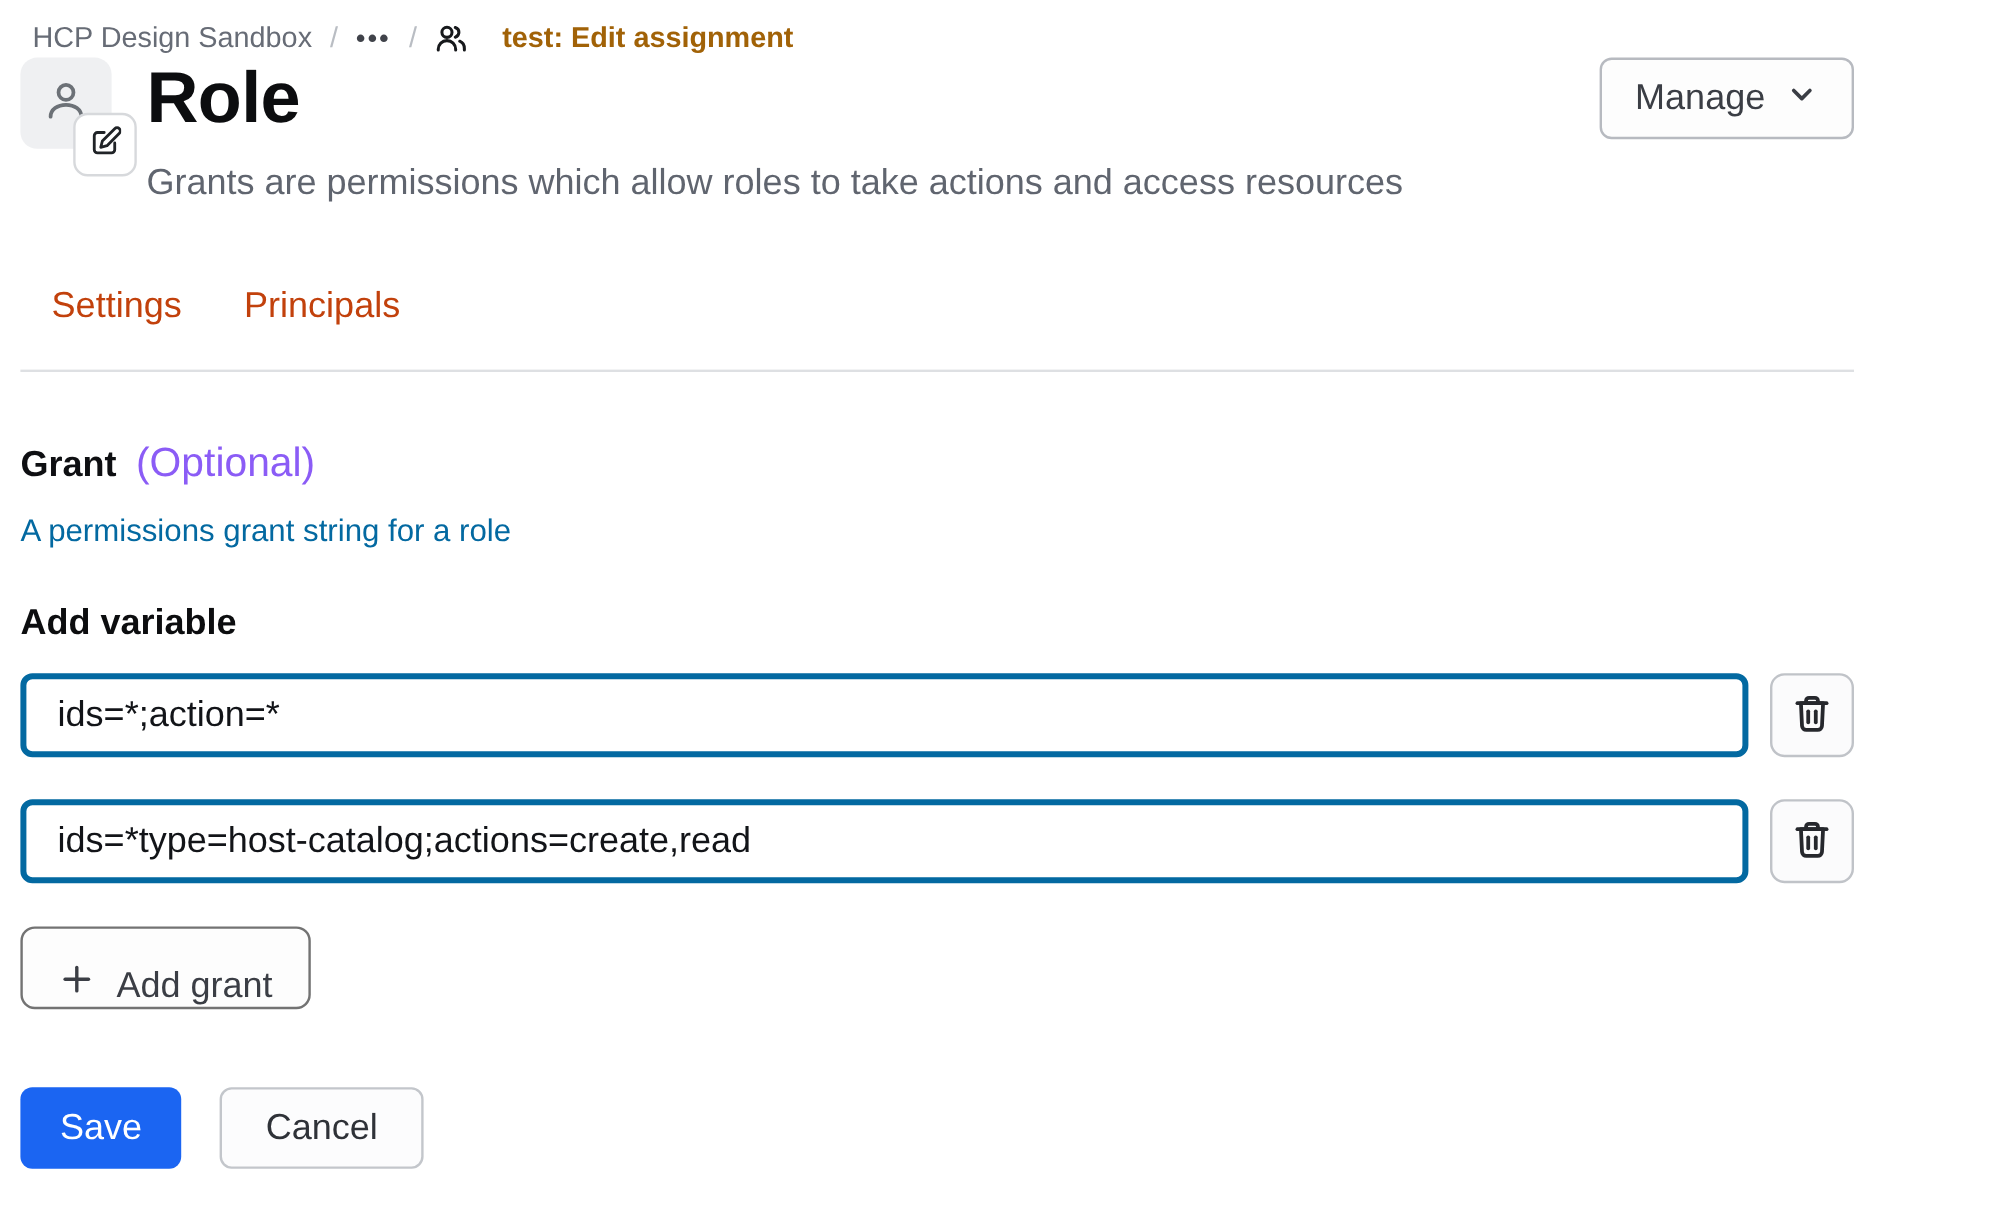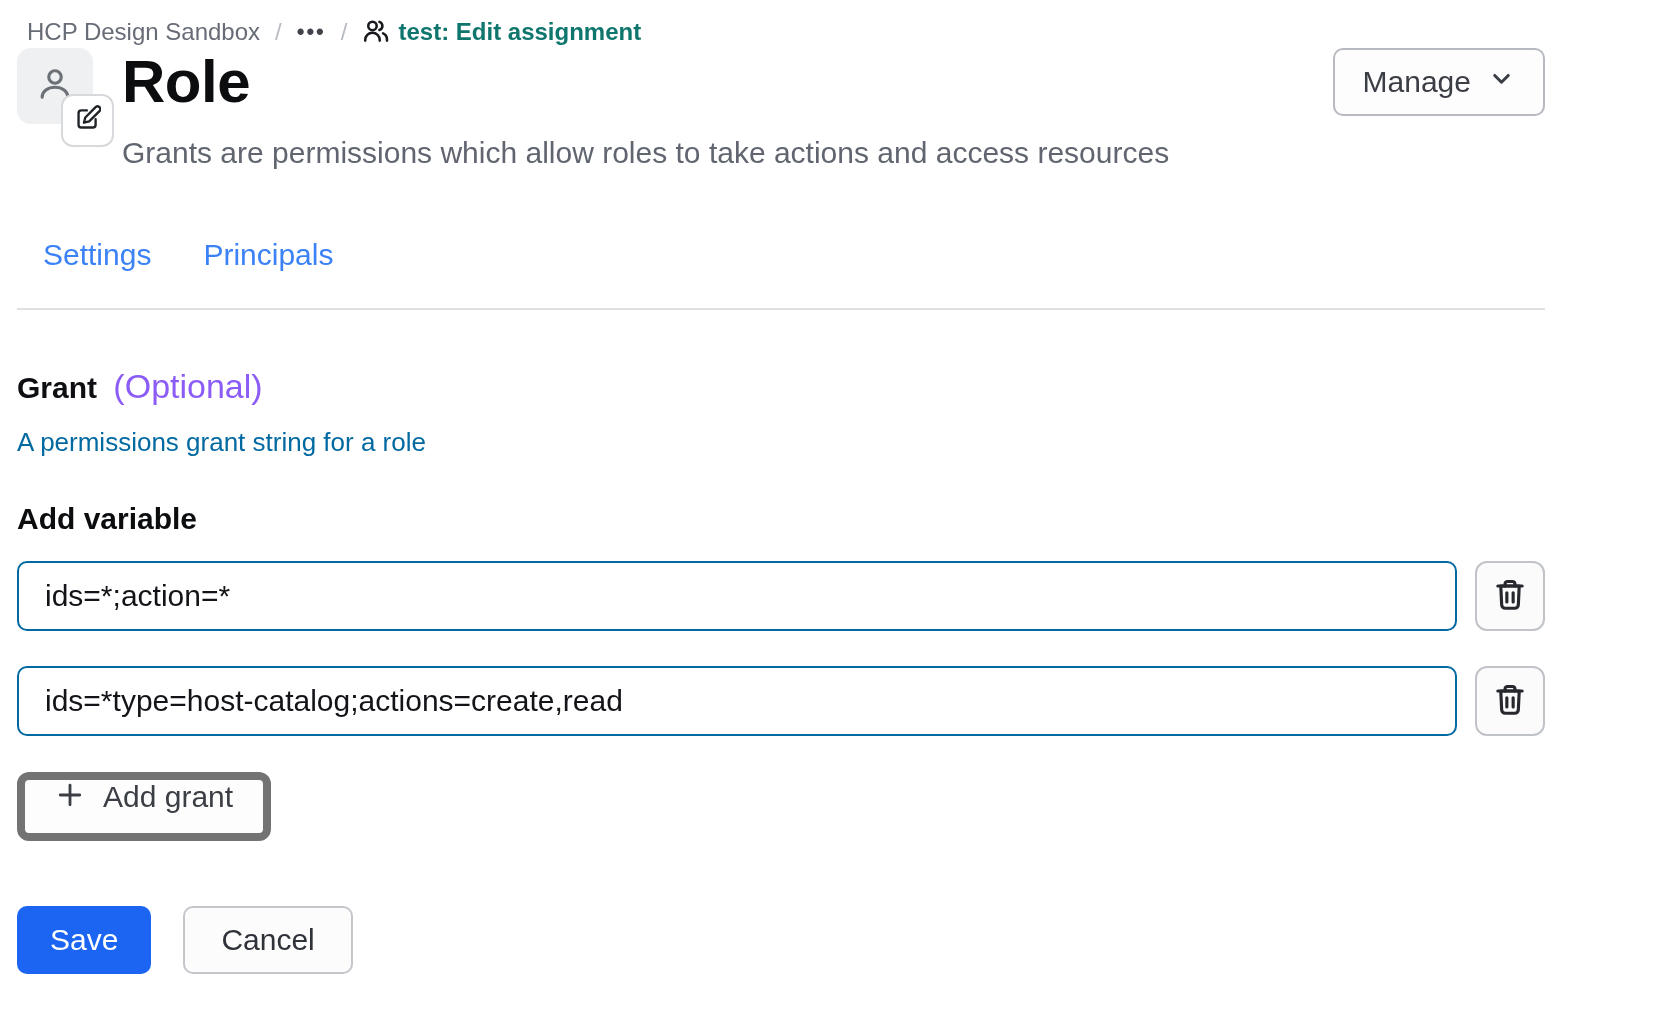--- a/index.html
+++ b/index.html
@@ -6,57 +6,57 @@
   html,body { width: 1672px; height: 1010px; background: #ffffff; }
   body { font-family: "Liberation Sans", sans-serif; color: #0e1013; overflow: hidden; }
 
   .content { padding-left: 17px; padding-right: 127px; }
 
   
   .breadcrumb { display: flex; align-items: center; gap: 15px; margin-top: 16px; padding-left: 10px; height: 32px; font-size: 24px; }
   .crumb-link { color: #676c76; }
   .crumb-sep { color: #b9bdc3; font-size: 24px; }
   .crumb-dots { color: #40434a; font-weight: 700; letter-spacing: 2px; font-size: 22px; }
-  .crumb-current { display: flex; align-items: flex-start; gap: 9px; color: #0f766e; font-weight: 700; }
+  .crumb-current { display: flex; align-items: flex-end; gap: 29px; color: #a16207; font-weight: 700; }
   .crumb-current svg { display: block; }
 
   
   .header { display: flex; align-items: flex-start; }
   .avatar-wrap { position: relative; width: 76px; height: 76px; flex: 0 0 auto; }
   .avatar { width: 76px; height: 76px; border-radius: 14px; background: #eff0f2; display: flex; align-items: center; justify-content: center; }
   .edit-badge { position: absolute; left: 44px; top: 46px; width: 53px; height: 53px; border-radius: 12px; background: #ffffff; border: 2px solid #d7d9dc; display: flex; align-items: center; justify-content: center; }
   .header-text { margin-left: 29px; flex: 1 1 auto; padding-top: 2px; }
   .page-title { font-size: 60px; line-height: 64px; font-weight: 700; color: #0c0d0f; letter-spacing: -0.5px; }
   .page-subtitle { margin-top: 22px; font-size: 30px; line-height: 34px; color: #60656f; }
   .manage-btn { margin-left: auto; flex: 0 0 auto; height: 68px; padding: 0 28px; display: flex; align-items: center; gap: 17px;
     background: #fdfdfd; border: 2px solid #b7bac0; border-radius: 10px; font-size: 30px; font-weight: 500; color: #3b3e45; cursor: pointer; }
 
   
   .tabs { display: flex; margin-top: 54px; border-bottom: 2px solid #dee0e3; }
-  .tab { position: relative; padding: 14px 26px 36px 26px; font-size: 30px; font-weight: 500; color: #3b82f6; cursor: pointer; }
+  .tab { position: relative; padding: 14px 26px 36px 26px; font-size: 30px; font-weight: 500; color: #c2410c; cursor: pointer; }
   .tab.active { color: #1b65f2; }
   .tab.active::after { content: ""; position: absolute; left: 0; right: 0; bottom: -5px; height: 8px; border-radius: 5px; background: #1b65f2; }
 
   
   .grant-section { margin-top: 57px; }
   .grant-label-row { font-size: 30px; }
   .grant-label { font-weight: 700; color: #0e0f12; }
   .grant-optional { color: #8b5cf6; font-size: 34px; margin-left: 8px; }
   .grant-help { margin-top: 21px; font-size: 26px; color: #0369a1; }
   .add-variable-label { margin-top: 44px; font-size: 30px; font-weight: 700; color: #0c0d0f; }
 
   .grant-row { display: flex; align-items: center; gap: 18px; margin-top: 25px; }
   .grant-row + .grant-row { margin-top: 35px; }
-  .grant-input { flex: 1 1 auto; height: 70px; border: 2px solid #0369a1; border-radius: 10px; background: #ffffff;
+  .grant-input { flex: 1 1 auto; height: 70px; border: 5px solid #0369a1; border-radius: 10px; background: #ffffff;
     padding: 0 26px; font-size: 30px; color: #121418; font-family: "Liberation Sans", sans-serif; outline: none; }
   .trash-btn { flex: 0 0 auto; width: 70px; height: 70px; border: 2px solid #c0c3c8; border-radius: 12px; background: #fbfbfc;
     display: flex; align-items: center; justify-content: center; cursor: pointer; }
 
-  .add-grant-btn { margin-top: 36px; height: 69px; padding: 0 30px; display: inline-flex; align-items: flex-start; gap: 18px;
-    background: #fdfdfd; border: 8px solid #737373; border-radius: 12px; font-size: 30px; font-weight: 500; color: #3b3e45; cursor: pointer; }
+  .add-grant-btn { margin-top: 36px; height: 69px; padding: 0 30px; display: inline-flex; align-items: flex-end; gap: 18px;
+    background: #fdfdfd; border: 2px solid #737373; border-radius: 12px; font-size: 30px; font-weight: 500; color: #3b3e45; cursor: pointer; }
 
   .actions { display: flex; align-items: center; gap: 32px; margin-top: 65px; }
   .save-btn { height: 68px; padding: 0 33px; background: #1b65f2; border: none; border-radius: 10px;
     color: #ffffff; font-size: 30px; font-weight: 500; font-family: "Liberation Sans", sans-serif; cursor: pointer; }
   .cancel-btn { height: 68px; padding: 0 36px; background: #fcfcfd; border: 2px solid #c3c6cb; border-radius: 10px;
     color: #2f3238; font-size: 30px; font-family: "Liberation Sans", sans-serif; cursor: pointer; }
 
   svg { flex: 0 0 auto; }
 </style>
 </head>

